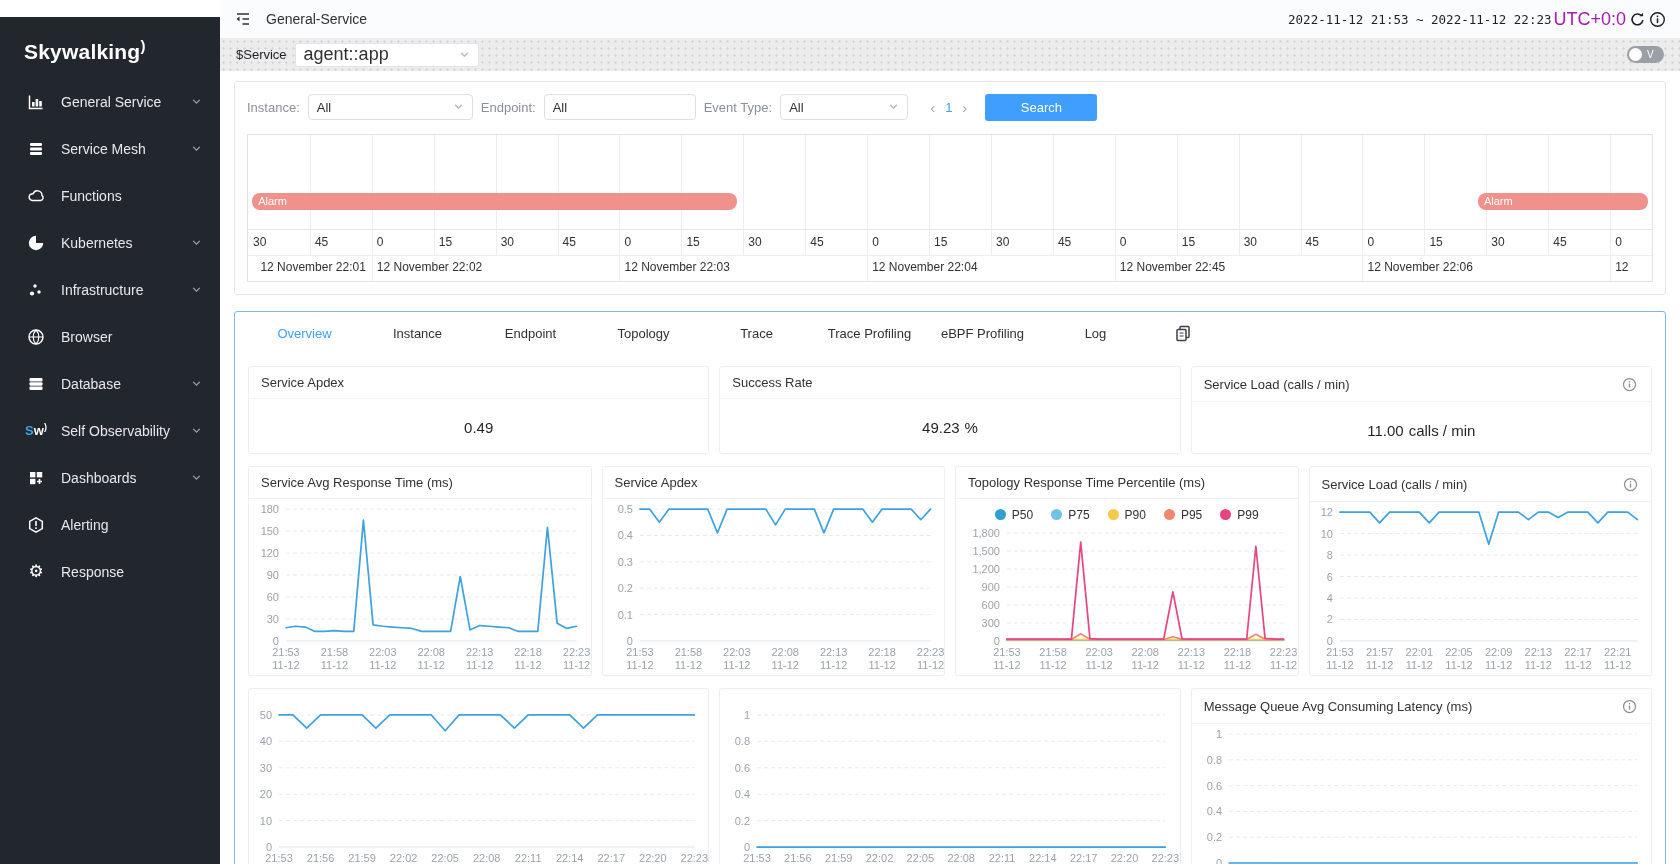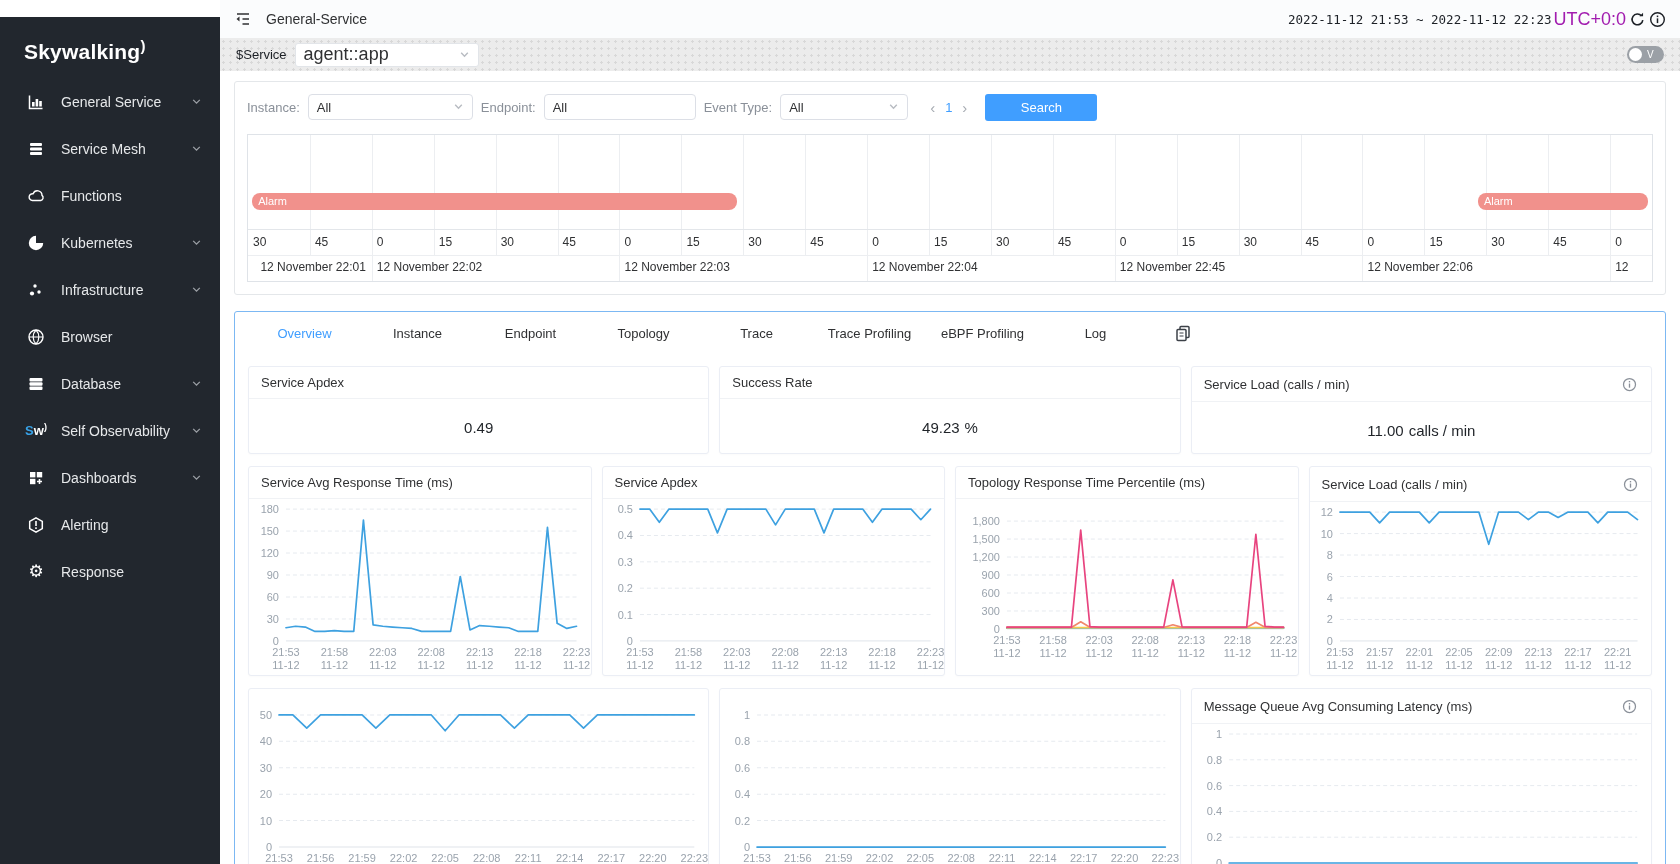--- a/index.html
+++ b/index.html
@@ -515,20 +515,42 @@
                   <text x="279.5" y="170" text-anchor="middle" font-size="11" fill="#9aa3ad">11-12</text>
                   <text x="328" y="157" text-anchor="middle" font-size="11" fill="#9aa3ad">22:23</text>
                   <text x="328" y="170" text-anchor="middle" font-size="11" fill="#9aa3ad">11-12</text>
                   <polyline points="37.0,10.0 46.7,10.0 56.4,23.2 66.1,10.0 75.8,10.0 85.5,10.0 95.2,10.0 104.9,10.0 114.6,33.8 124.3,10.0 134.0,10.0 143.7,10.0 153.4,10.0 163.1,10.0 172.8,25.8 182.5,10.0 192.2,10.0 201.9,10.0 211.6,10.0 221.3,33.8 231.0,10.0 240.7,10.0 250.4,10.0 260.1,10.0 269.8,23.2 279.5,10.0 289.2,10.0 298.9,10.0 308.6,10.0 318.3,20.6 328.0,10.0" fill="none" stroke="#3ea1e0" stroke-width="1.7" stroke-linejoin="round" stroke-linecap="round"></polyline>
                 </svg></div>
             </div>
             <div class="card chart-card">
               <div class="card-title-row">
                 <span class="card-title">Topology Response Time Percentile (ms)</span>
               </div>
+              <div class="legend">
+                <span class="legend-item">
+                  <span class="legend-dot" style="background: rgb(47, 159, 212);"></span>
+                  <span>P50</span>
+                </span>
+                <span class="legend-item">
+                  <span class="legend-dot" style="background: rgb(111, 195, 232);"></span>
+                  <span>P75</span>
+                </span>
+                <span class="legend-item">
+                  <span class="legend-dot" style="background: rgb(247, 201, 75);"></span>
+                  <span>P90</span>
+                </span>
+                <span class="legend-item">
+                  <span class="legend-dot" style="background: rgb(241, 135, 109);"></span>
+                  <span>P95</span>
+                </span>
+                <span class="legend-item">
+                  <span class="legend-dot" style="background: rgb(232, 68, 127);"></span>
+                  <span>P99</span>
+                </span>
+              </div>
               <div class="chart-wrap"><svg width="100%" height="100%" viewBox="0 0 342 152">
                   <line x1="51" x2="328" y1="118" y2="118" stroke="#dfe4ea" stroke-width="1"></line>
                   <text x="44" y="122" text-anchor="end" font-size="11" fill="#9aa3ad">0</text>
                   <line x1="51" x2="328" y1="100" y2="100" stroke="#e6eaef" stroke-width="1" stroke-dasharray="4 3"></line>
                   <text x="44" y="104" text-anchor="end" font-size="11" fill="#9aa3ad">300</text>
                   <line x1="51" x2="328" y1="82.00000000000001" y2="82.00000000000001" stroke="#e6eaef" stroke-width="1" stroke-dasharray="4 3"></line>
                   <text x="44" y="86.00000000000001" text-anchor="end" font-size="11" fill="#9aa3ad">600</text>
                   <line x1="51" x2="328" y1="64" y2="64" stroke="#e6eaef" stroke-width="1" stroke-dasharray="4 3"></line>
                   <text x="44" y="68" text-anchor="end" font-size="11" fill="#9aa3ad">900</text>
                   <line x1="51" x2="328" y1="46.00000000000001" y2="46.00000000000001" stroke="#e6eaef" stroke-width="1" stroke-dasharray="4 3"></line>

